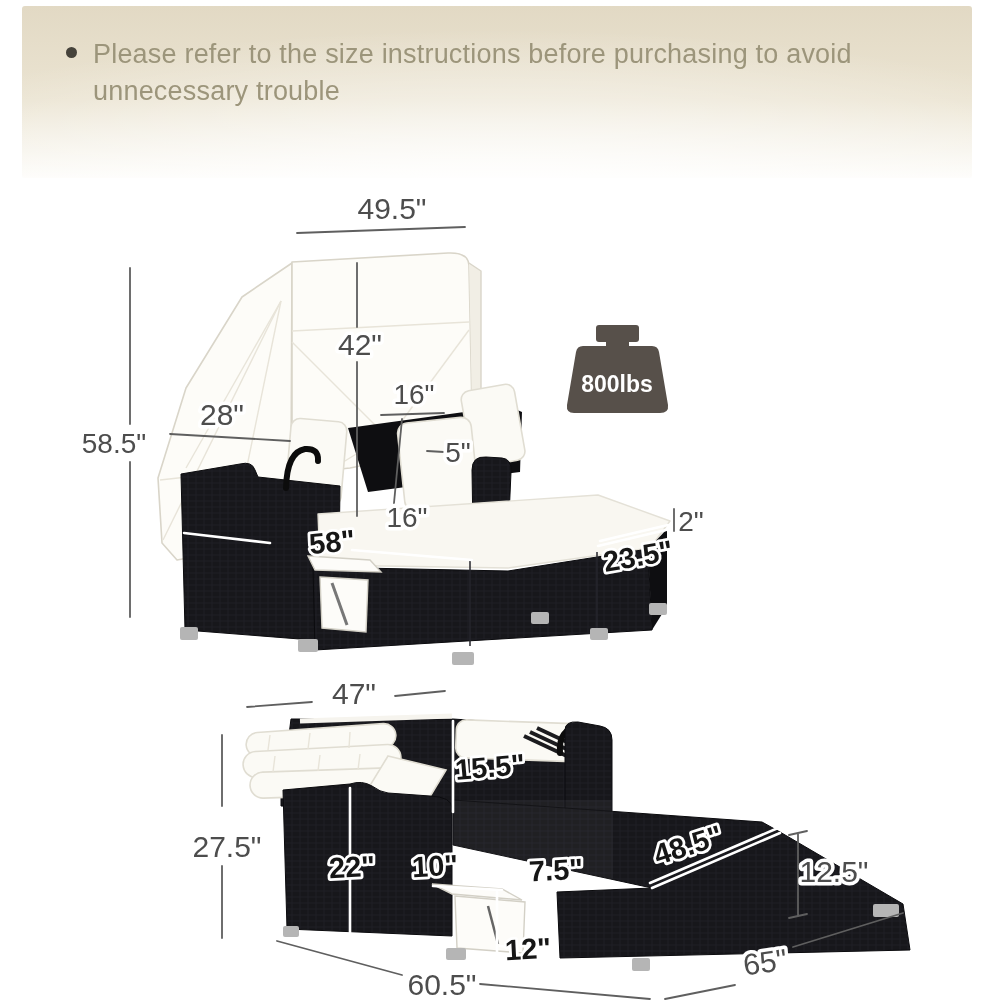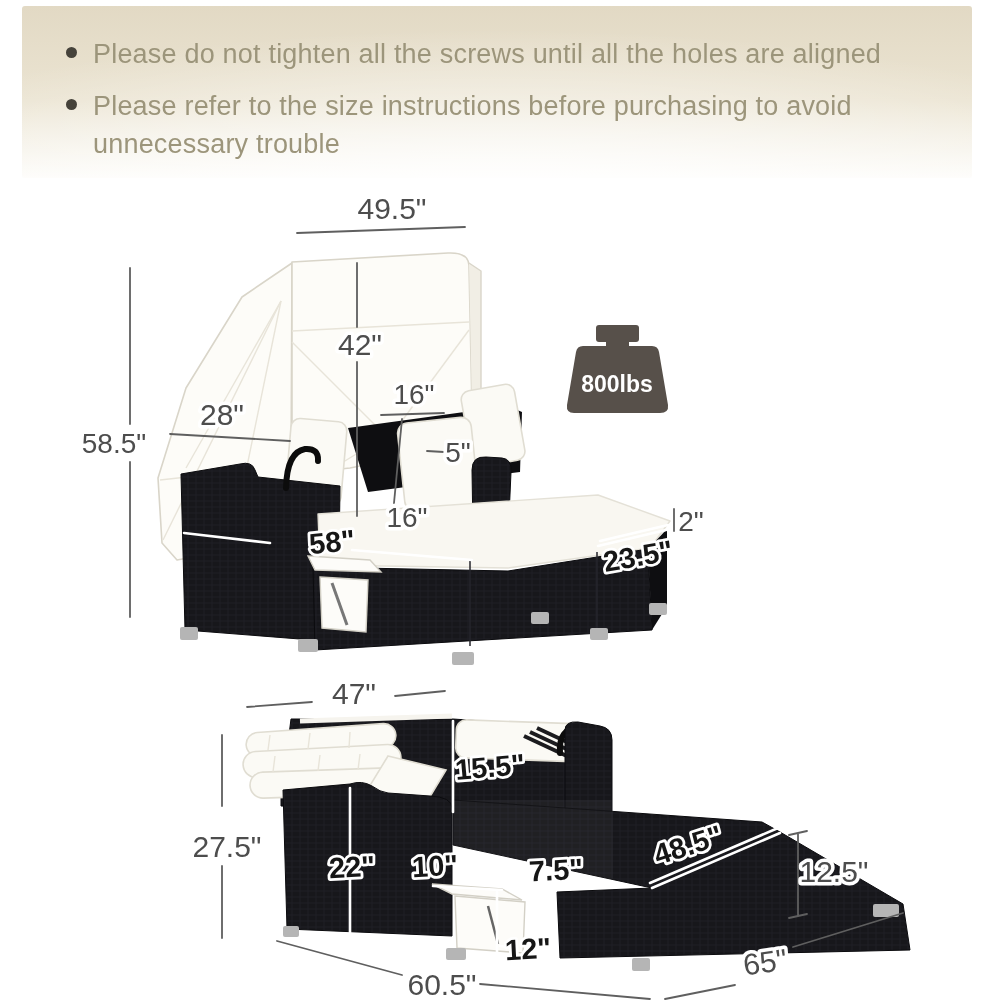--- a/index.html
+++ b/index.html
@@ -52,24 +52,20 @@
 </style>
 </head>
 <body>
 
 <div class="stage">
 
   <div class="header-band">
     <div class="bullets">
       <div class="bullet-row">
         <span class="bullet-dot"></span>
-        <span class="bullet-text">Please do not tighten all the screws until all the holes are aligned</span>
-      </div>
-      <div class="bullet-row">
-        <span class="bullet-dot"></span>
         <span class="bullet-text">Please refer to the size instructions before purchasing to avoid unnecessary trouble</span>
       </div>
     </div>
   </div>
 
   <svg class="art" viewBox="0 0 1000 1000">
     <defs>
       <pattern id="weave" width="8" height="6" patternUnits="userSpaceOnUse">
         <rect width="8" height="6" fill="#17171b"></rect>
         <path d="M0,3 h8 M4,0 v6" stroke="#1f1f25" stroke-width="1"></path>

